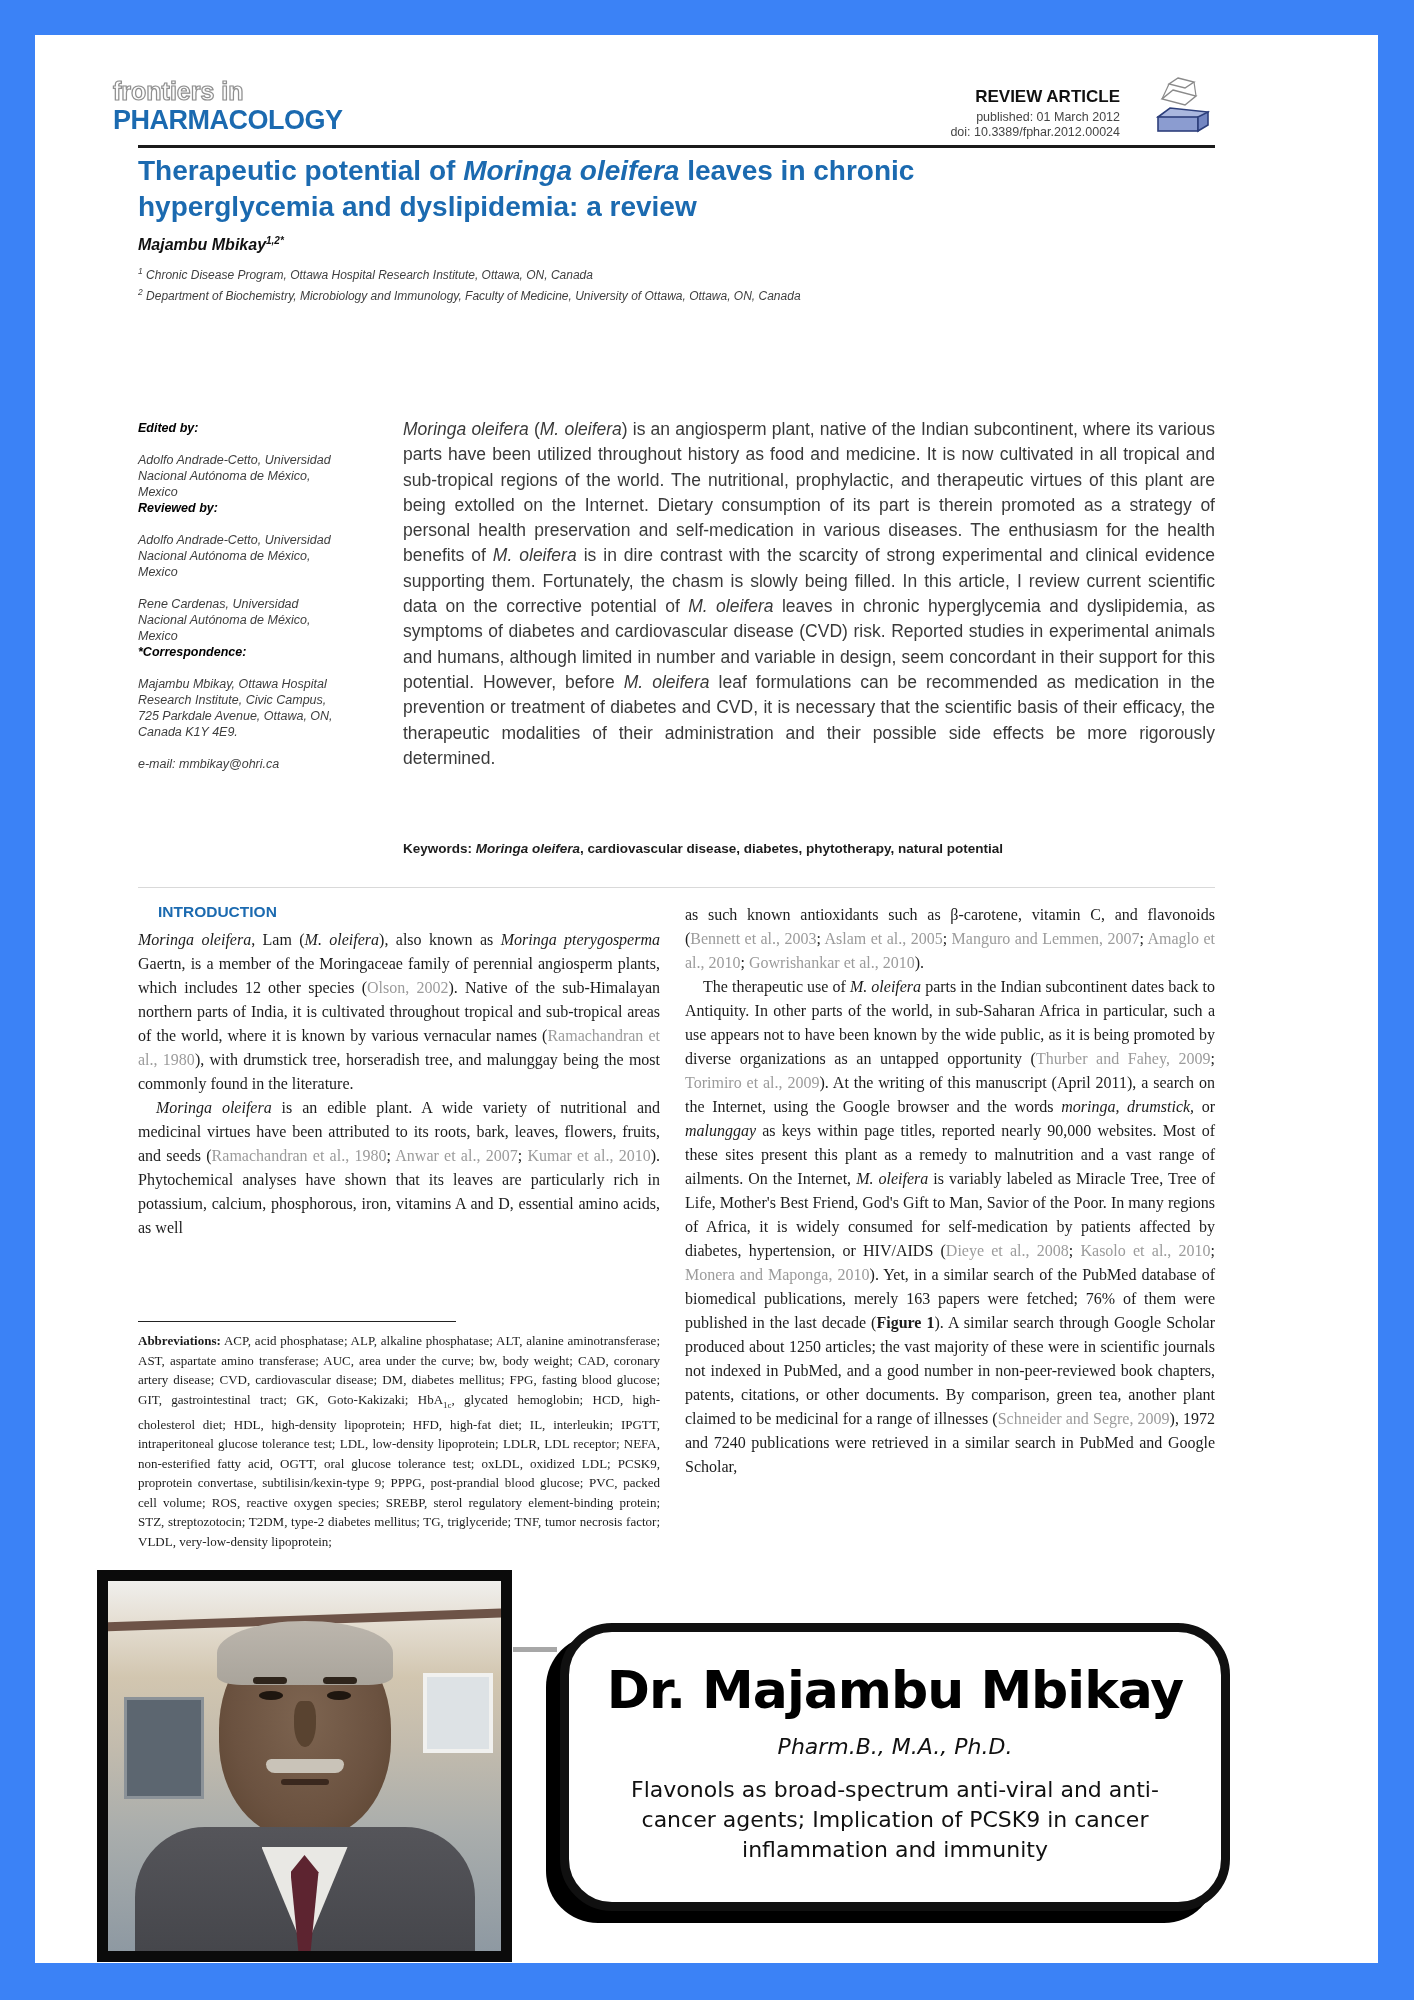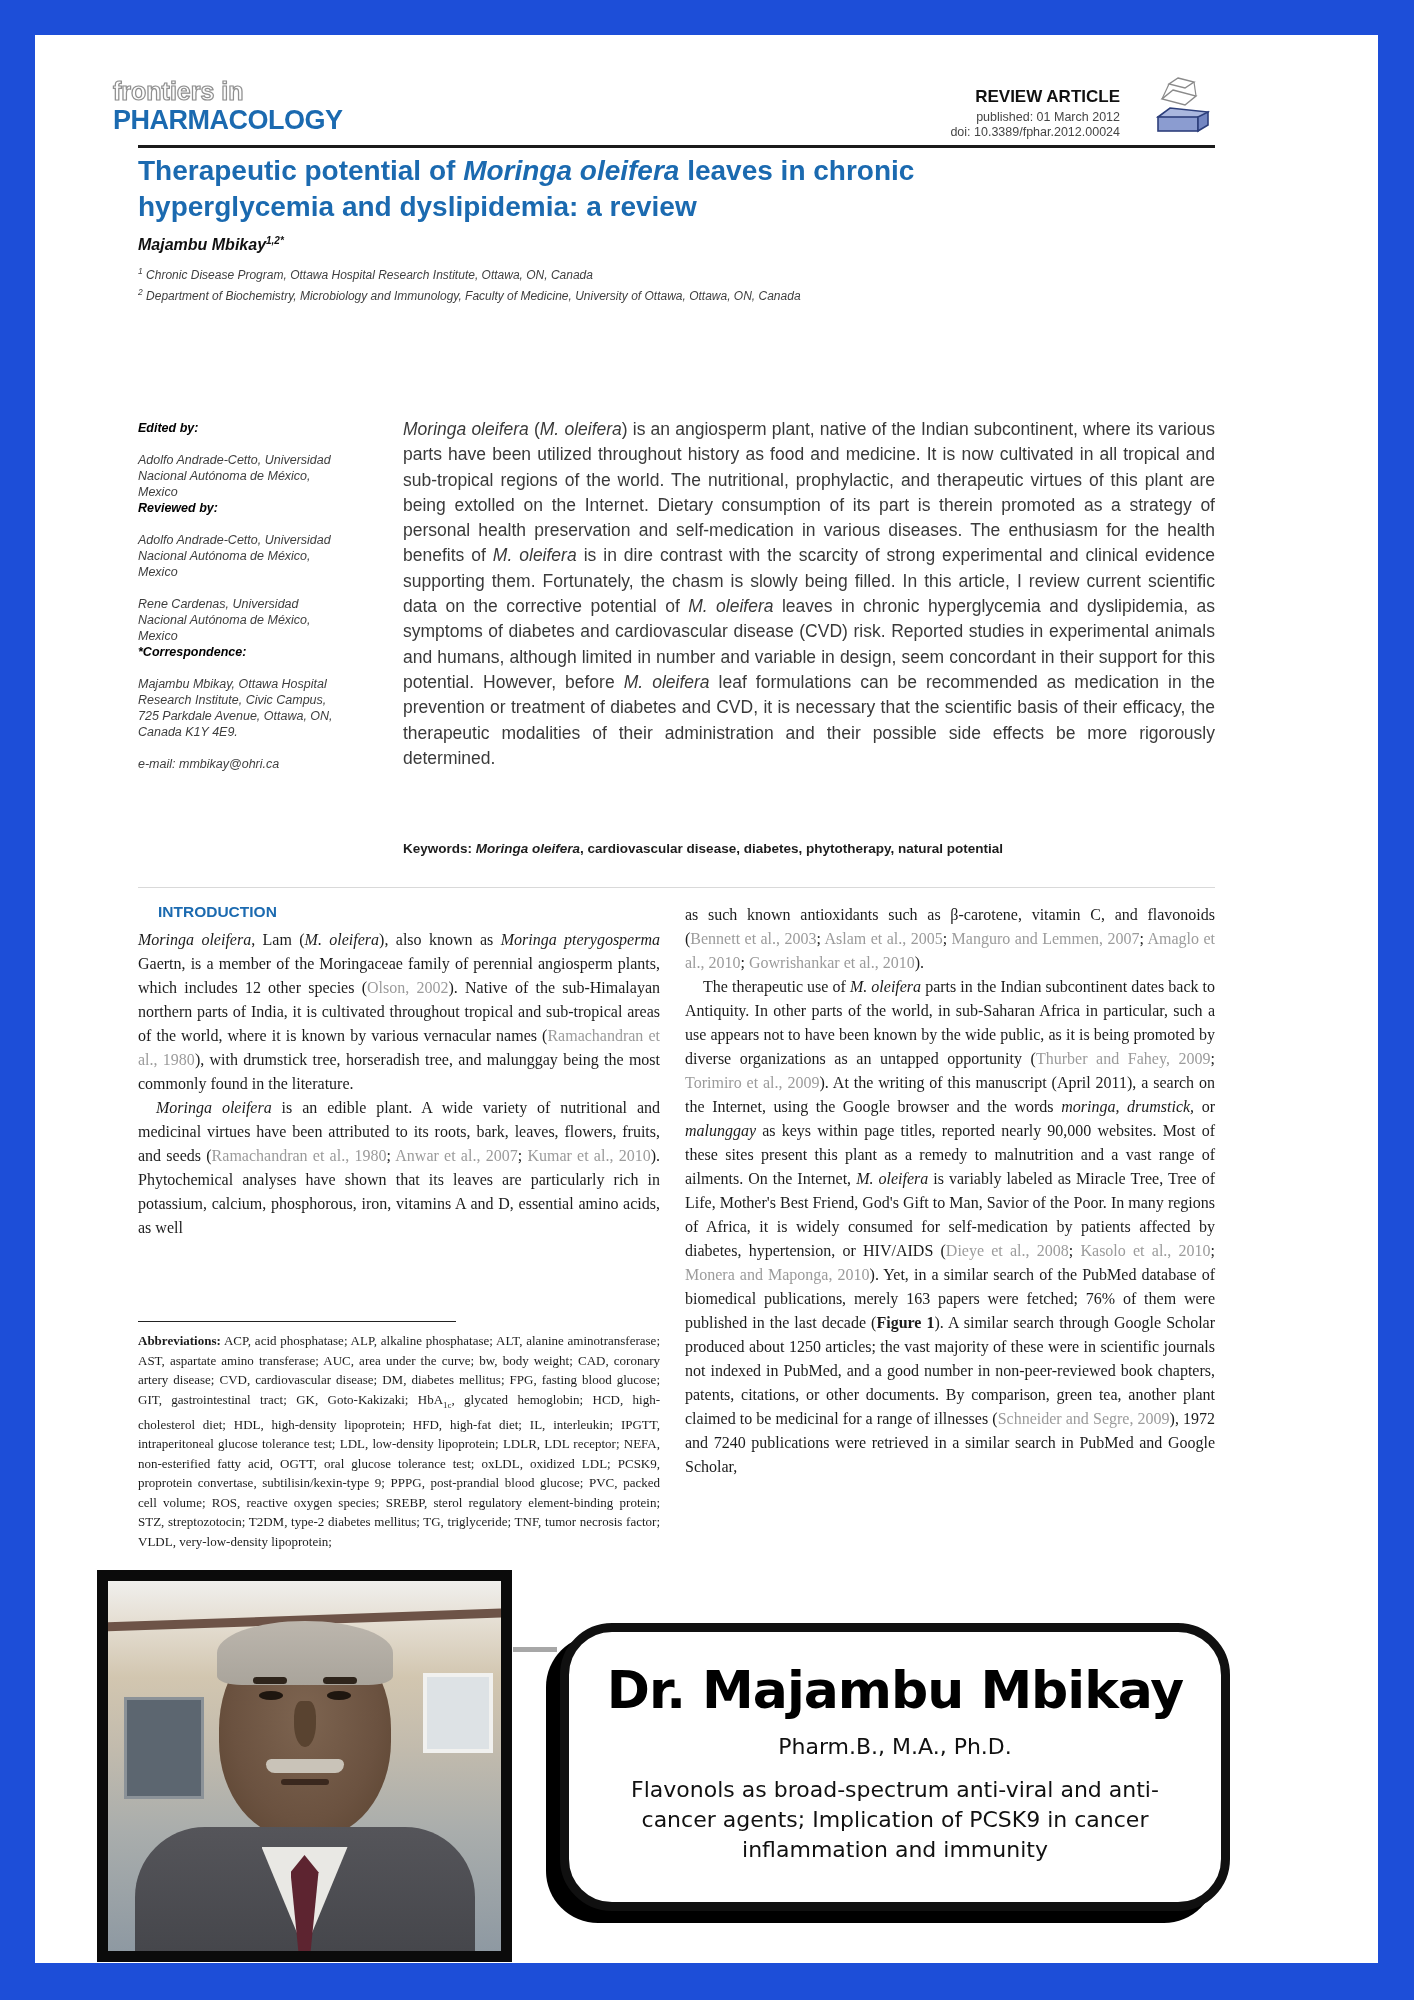--- a/index.html
+++ b/index.html
@@ -1,16 +1,16 @@
 <!DOCTYPE html>
 <html><head>
 <meta charset="utf-8">
 <style>
   html,body{margin:0;padding:0;background:#000;}
-  .canvas{position:relative;width:1414px;height:2000px;background:#1d4ed8;overflow:hidden;
+  .canvas{position:relative;width:1414px;height:2000px;background:#3b82f6;overflow:hidden;
           font-family:"Liberation Sans", sans-serif;}
   .page{position:absolute;left:35px;top:35px;width:1343px;height:1928px;background:#ffffff;}
 
   
   .logo-block{position:absolute;left:78px;top:44px;line-height:1;}
   .logo-top{font-size:25px;font-weight:bold;color:#fdfdfd;letter-spacing:0px;
             -webkit-text-stroke:1.2px #8f8f8f;text-shadow:0 0 1px #9a9a9a;}
   .logo-bottom{font-size:27px;font-weight:bold;color:#1b6ab0;letter-spacing:-0.5px;margin-top:3px;}
   .header-right{position:absolute;right:258px;top:52px;text-align:right;line-height:1.15;}
   .article-type{font-size:17px;font-weight:bold;color:#111;}
@@ -99,21 +99,21 @@
   .shirt{position:absolute;left:50%;transform:translateX(-50%);bottom:0px;width:86px;height:104px;
          background:#e9e8e4;clip-path:polygon(50% 100%,0 0,100% 0);}
   .tie{position:absolute;left:50%;transform:translateX(-50%);bottom:0px;width:28px;height:96px;
        background:#5d2430;clip-path:polygon(50% 0,100% 18%,72% 100%,28% 100%,0 18%);}
 
   
   .card{position:absolute;left:525px;top:1588px;width:670px;height:288px;box-sizing:border-box;
         background:#ffffff;border:9px solid #101010;border-radius:52px;z-index:6;
         box-shadow:-14px 12px 0 #000;text-align:center;font-family:"DejaVu Sans", sans-serif;}
   .card-name{margin-top:28px;font-size:52px;font-weight:bold;letter-spacing:-1px;color:#000;}
-  .card-degrees{margin-top:14px;font-size:22px;color:#111;}
+  .card-degrees{margin-top:14px;font-size:22px;color:#111;font-style:italic;}
   .card-topics{margin-top:16px;padding:0 36px;font-size:22px;line-height:30px;color:#111;}
 </style>
 </head>
 <body>
 
 <div class="canvas">
   <div class="page">
 
     <div class="logo-block">
       <div class="logo-top">frontiers in</div>

